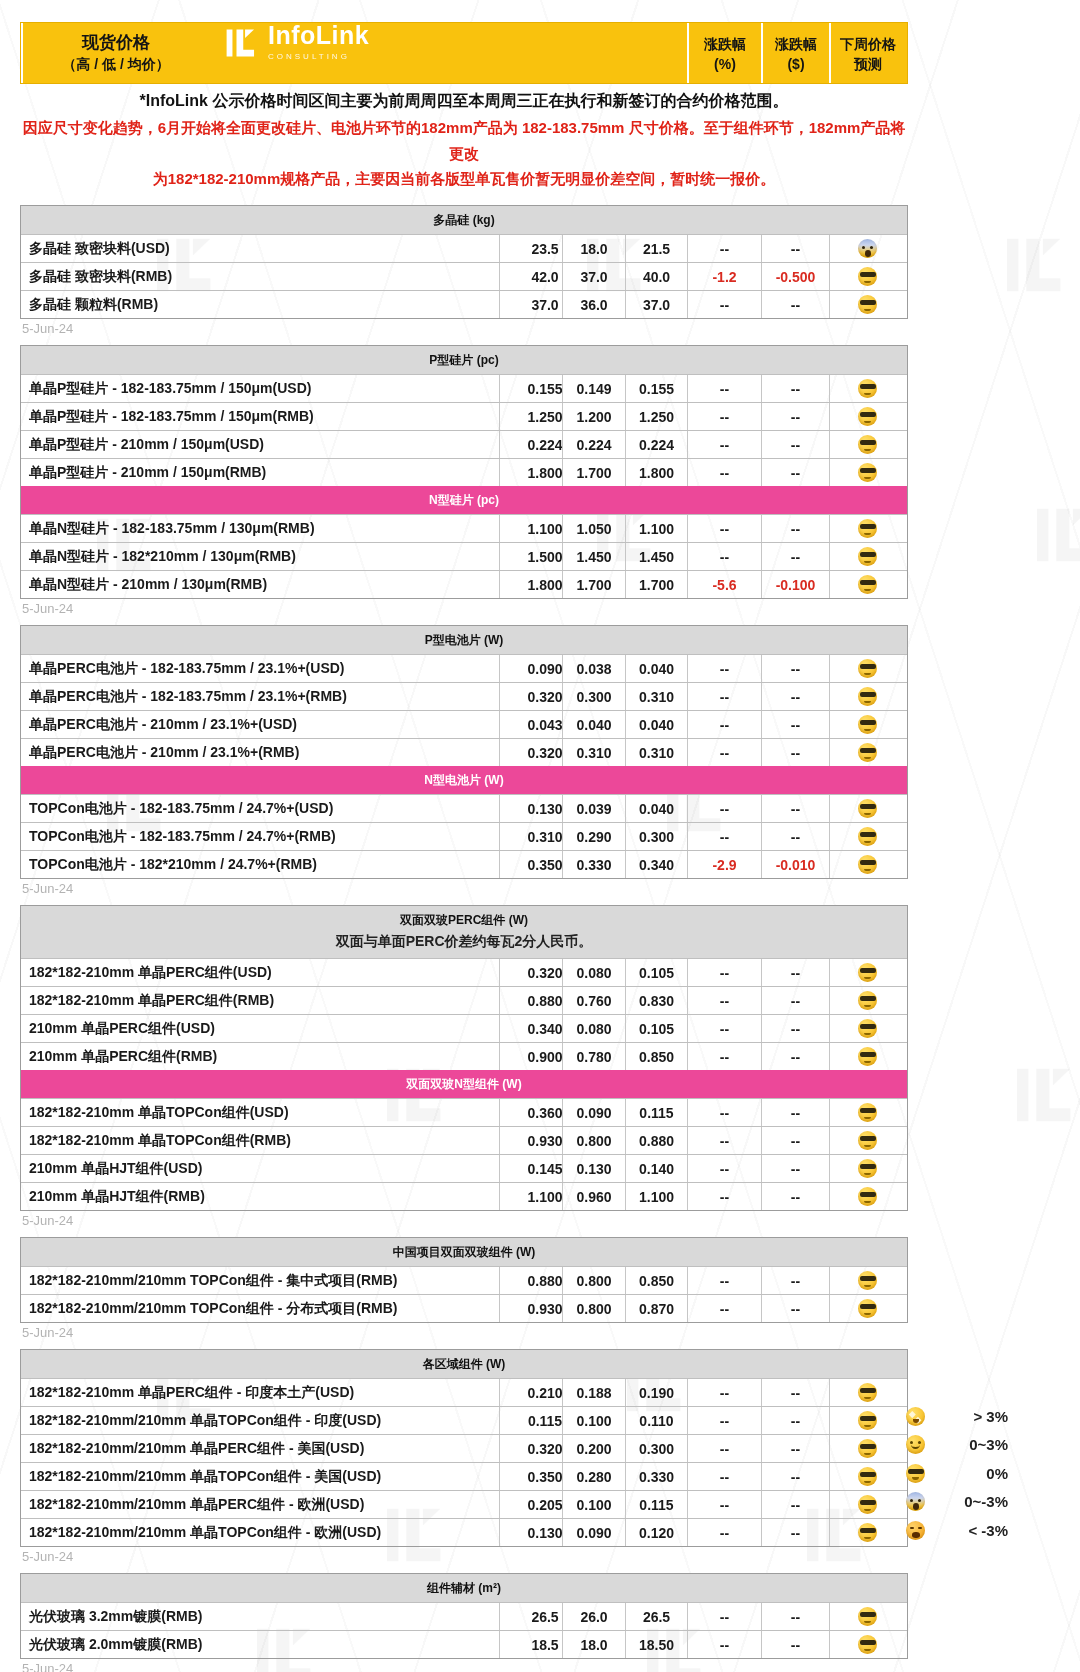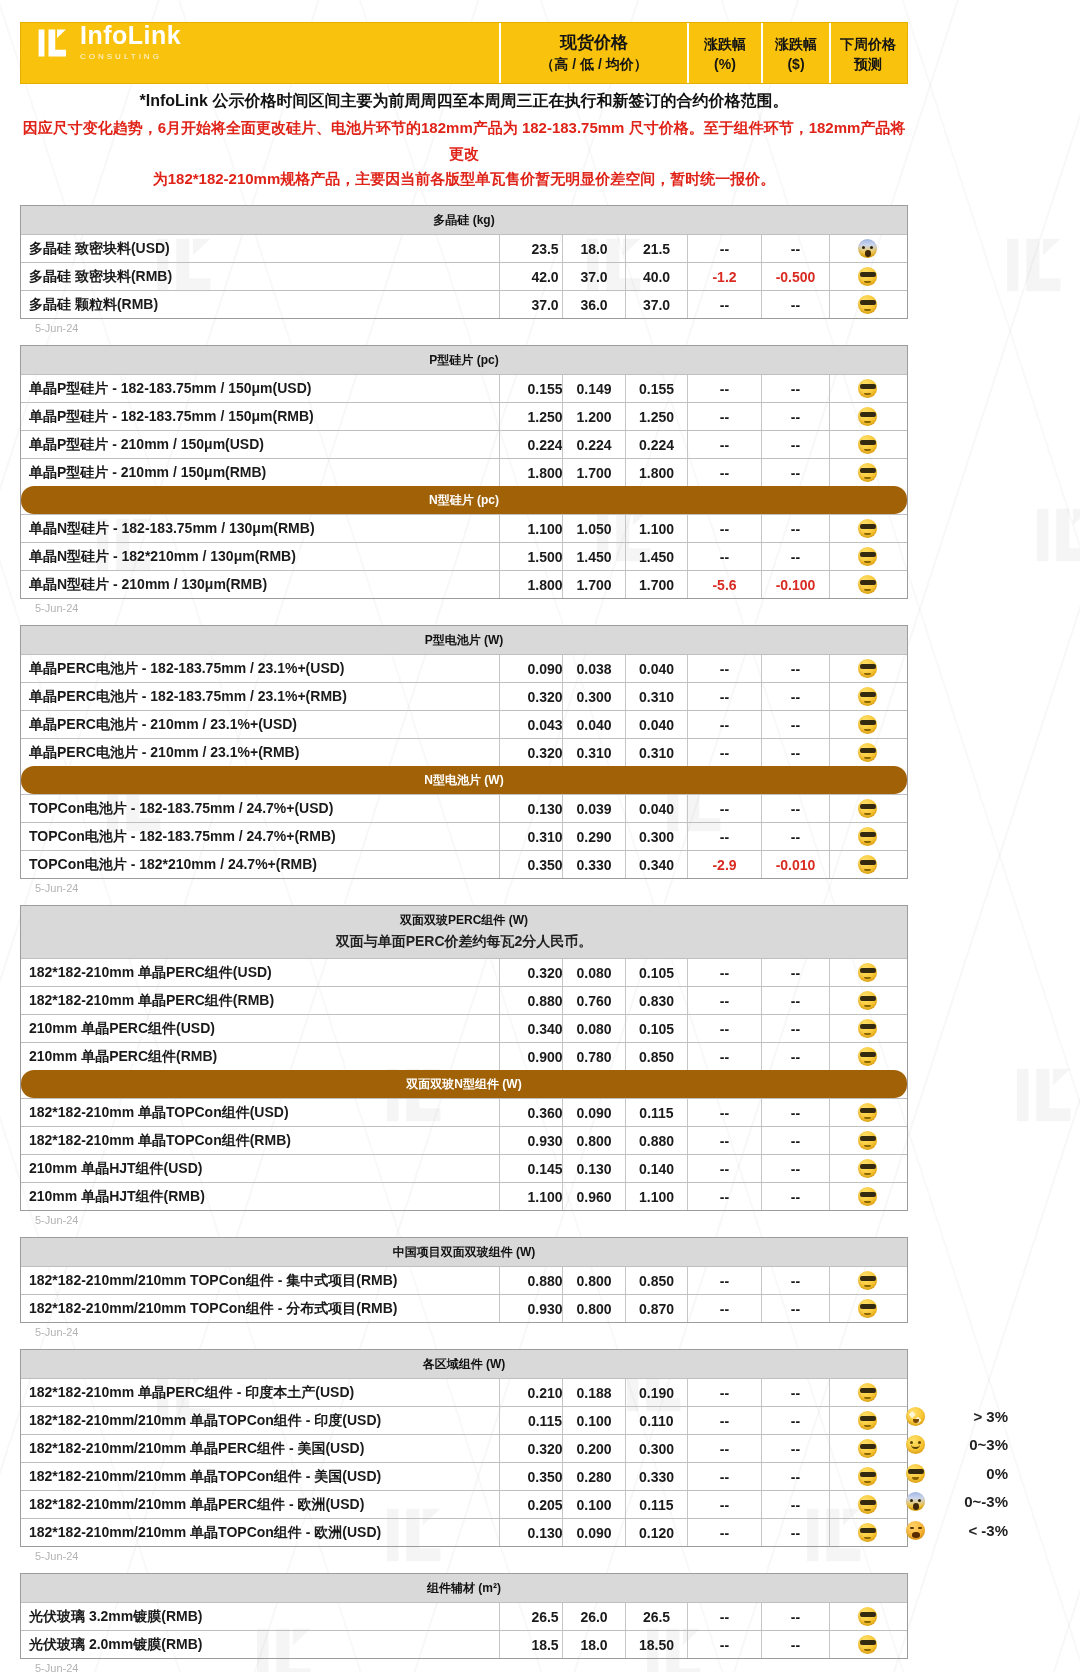--- a/index.html
+++ b/index.html
@@ -38,37 +38,37 @@
   .brand{color:#ffffff;font-size:25px;font-weight:700;letter-spacing:0.5px;line-height:1;}
   .brand-sub{color:rgba(255,255,255,0.9);font-size:8px;font-weight:400;letter-spacing:3px;margin-top:4px;}
 
   
   .note-black{font-size:16px;font-weight:700;color:#111;text-align:center;padding:7px 0 3px 0;line-height:1.3;}
   .note-red{font-size:15px;font-weight:700;color:#E02318;text-align:center;line-height:1.72;padding-bottom:4px;}
 
   
   .block{border:1px solid #9C9C9C;margin-top:9px;}
   .sec-header{background:#D9D9D9;text-align:center;padding:5px 0;}
-  .sec-header.dark{background:#a16207;border-radius:13px;}
+  .sec-header.dark{background:#ec4899;}
   .sec-title{font-size:12px;font-weight:700;color:#111;line-height:18px;}
   .sec-header.dark .sec-title{color:#ffffff;}
   .sec-subtitle{font-size:14px;font-weight:700;color:#222;line-height:24px;}
   .row{display:flex;border-top:1px solid #BFBFBF;height:27px;align-items:stretch;}
   .cell{display:flex;align-items:center;justify-content:center;box-sizing:border-box;
         font-size:14px;font-weight:700;color:#1a1a1a;border-left:1px solid #C6C6C6;}
   .cell.label{width:478px;justify-content:flex-start;padding-left:8px;border-left:none;}
   .cell.v1{width:63px;padding-left:28px;}
   .cell.v2{width:63px;}
   .cell.v3{width:62px;}
   .cell.pct{width:74px;}
   .cell.usd{width:68px;}
   .cell.fc{width:76px;}
   .neg{color:#D92B21;}
 
-  .date-label{font-size:11px;color:#B3B3B3;margin:3px 0 10px 15px;line-height:13px;}
+  .date-label{font-size:13px;color:#B3B3B3;margin:3px 0 10px 2px;line-height:13px;}
 
   
   .emo{position:relative;width:19px;height:19px;border-radius:50%;display:inline-block;
        background:radial-gradient(circle at 35% 30%, #ffe06b, #F4B40D);
        box-shadow:inset 0 -2px 3px rgba(170,110,0,0.35);}
   .emo-sunglasses::before{content:"";position:absolute;top:5px;left:1.5px;width:16px;height:5px;
        background:#332a10;border-radius:2px;}
   .emo-sunglasses::after{content:"";position:absolute;bottom:3px;left:6px;width:7px;height:2.5px;
        background:#8a6500;border-radius:0 0 4px 4px;}
   .emo-smile::before{content:"";position:absolute;top:6px;left:4px;width:3px;height:3px;border-radius:50%;
@@ -96,37 +96,37 @@
   .legend-label{font-size:15px;font-weight:700;color:#222;}
 </style>
 </head>
 <body>
 
 <div class="page">
 
   <div class="content">
 
     <div class="top-header">
+      <div class="th-cell th-spot th-sep">
+        <span class="th-main">现货价格</span>
+        <span class="th-sub">（高 / 低 / 均价）</span>
+      </div>
       <div class="th-cell th-logo">
         <div class="logo-wrap">
           <svg id="logo-svg" width="36" height="36" viewBox="0 0 40 40">
             <rect x="4" y="5" width="6.5" height="30" fill="#ffffff"></rect>
             <path d="M15 5 h7.5 v22.5 h12 v7.5 H15 Z" fill="#ffffff"></path>
             <path d="M24.5 5 h10 l-10 9.5 Z" fill="#ffffff"></path>
           </svg>
           <div class="logo-text">
             <span class="brand">InfoLink</span>
             <span class="brand-sub">CONSULTING</span>
           </div>
         </div>
       </div>
-      <div class="th-cell th-spot th-sep">
-        <span class="th-main">现货价格</span>
-        <span class="th-sub">（高 / 低 / 均价）</span>
-      </div>
       <div class="th-cell th-pct th-sep">
         <span class="th-sub">涨跌幅</span>
         <span class="th-sub">(%)</span>
       </div>
       <div class="th-cell th-usd th-sep">
         <span class="th-sub">涨跌幅</span>
         <span class="th-sub">($)</span>
       </div>
       <div class="th-cell th-fc th-sep">
         <span class="th-sub">下周价格</span>

